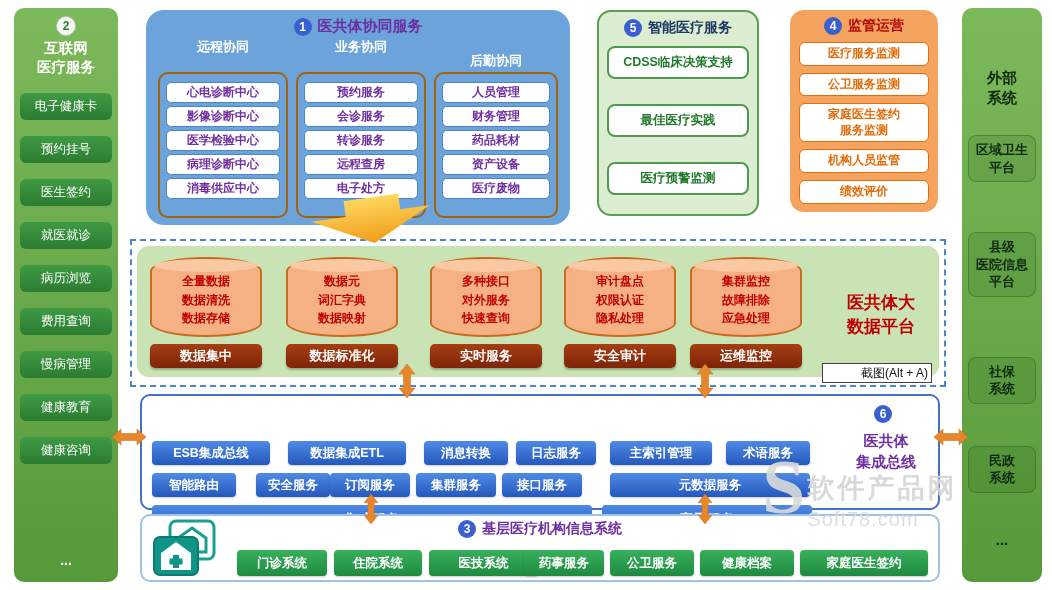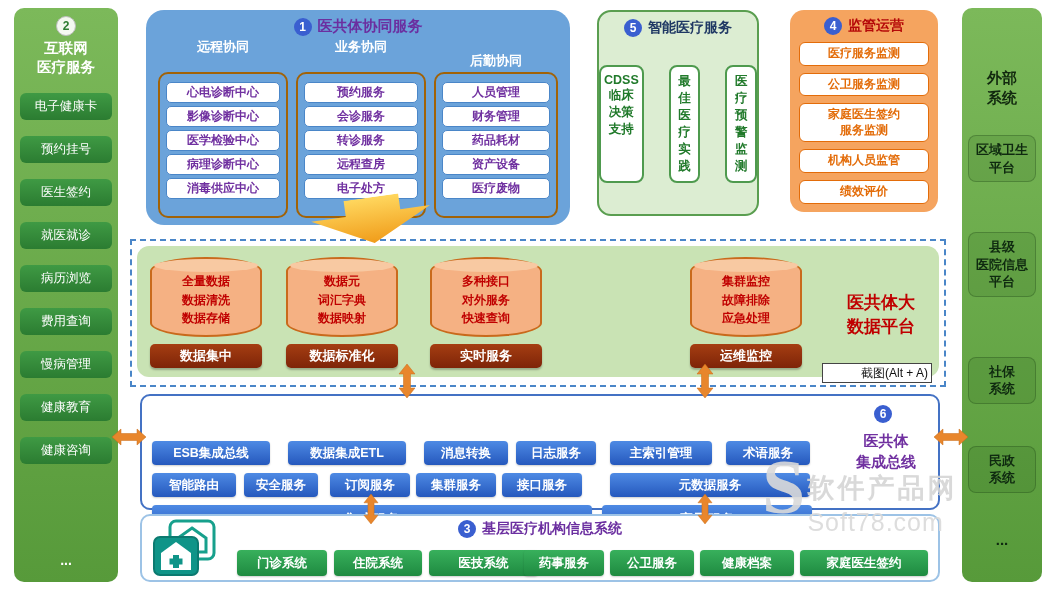--- a/index.html
+++ b/index.html
@@ -39,21 +39,21 @@
   .col-header { position:absolute; color:#fff; font-weight:bold; font-size:13px; text-align:center; }
   .col-group { position:absolute; top:62px; height:146px; border:2px solid #a16207;
                border-radius:10px; padding:5px 4px; }
   .c-item { height:21px; line-height:19px; background:#fff; border:1px solid #4a86c8; border-radius:5px;
             color:#7030a0; font-weight:bold; font-size:12px; text-align:center; margin:3px 2px; }
 
   
   .smart { position:absolute; left:597px; top:10px; width:162px; height:206px;
            background:#dcedd2; border:2px solid #5a9e50; border-radius:14px; }
   .smart .t { color:#1f3864; font-size:14px; }
-  .smart-items { display:flex; flex-direction:row; gap:25px; margin-top:28px; }
+  .smart-items { display:flex; flex-direction:column; gap:25px; margin-top:9px; }
   .s-item { width:142px; margin:0 auto; background:#fff; border:2px solid #4e9a4e; border-radius:8px;
             color:#217a2b; font-weight:bold; font-size:12.5px; text-align:center; padding:6px 3px; }
 
   
   .sup { position:absolute; left:790px; top:10px; width:148px; height:202px;
          background:#f5a45f; border-radius:14px; }
   .sup .t { color:#b50909; font-size:14px; }
   .o-item { width:130px; margin:7px auto 0; background:#fff; border:1.5px solid #e36c09; border-radius:6px;
             color:#e36c09; font-weight:bold; font-size:12px; text-align:center; padding:3px 2px; line-height:1.3; }
 
@@ -106,21 +106,21 @@
   .ar { position:absolute; z-index:20; }
   .big-arrow { position:absolute; left:292px; top:198px; transform:rotate(-8deg); z-index:15; }
 
   
   .watermark { position:absolute; left:762px; top:452px; z-index:40; display:flex;
                align-items:flex-start; opacity:.9; pointer-events:none; }
   .wm-s { font-size:78px; line-height:.9; font-weight:bold; color:#dadada;
           font-family:"Liberation Serif","DejaVu Serif",serif; }
   .wm-col { margin-left:2px; margin-top:18px; }
   .wm-brand { font-size:27px; letter-spacing:3px; color:#d5d5d5; font-weight:bold; }
-  .wm-domain { font-size:25px; color:#dadada; margin-top:2px; letter-spacing:1px; }
+  .wm-domain { font-size:20px; color:#dadada; margin-top:2px; letter-spacing:1px; }
 </style>
 </head>
 <body>
 
 <div class="canvas">
 
   <aside class="sidebar l-sb">
     <div class="badge light">2</div>
     <div class="sb-title pre">互联网
 医疗服务</div>
@@ -240,20 +240,28 @@
       <div class="p-label">数据标准化</div>
     </div>
     <div class="p-group" style="left:298px">
       <div class="cyl">
         <div class="cyl-text pre">多种接口
 对外服务
 快速查询</div>
       </div>
       <div class="p-label">实时服务</div>
     </div>
+    <div class="p-group" style="left:432px">
+      <div class="cyl">
+        <div class="cyl-text pre">审计盘点
+权限认证
+隐私处理</div>
+      </div>
+      <div class="p-label">安全审计</div>
+    </div>
     <div class="p-group" style="left:558px">
       <div class="cyl">
         <div class="cyl-text pre">集群监控
 故障排除
 应急处理</div>
       </div>
       <div class="p-label">运维监控</div>
     </div>
 
     <div class="p-title pre">医共体大
@@ -274,21 +282,21 @@
 
   <section class="bus">
     <div class="blue-btn" style="left:10px;  top:8px; width:118px">ESB集成总线</div>
     <div class="blue-btn" style="left:146px; top:8px; width:118px">数据集成ETL</div>
     <div class="blue-btn" style="left:282px; top:8px; width:84px">消息转换</div>
     <div class="blue-btn" style="left:374px; top:8px; width:80px">日志服务</div>
     <div class="blue-btn" style="left:468px; top:8px; width:102px">主索引管理</div>
     <div class="blue-btn" style="left:584px; top:8px; width:84px">术语服务</div>
 
     <div class="blue-btn" style="left:10px;  top:40px; width:84px">智能路由</div>
-    <div class="blue-btn" style="left:102px; top:40px; width:74px">安全服务</div>
+    <div class="blue-btn" style="left:114px; top:40px; width:74px">安全服务</div>
     <div class="blue-btn" style="left:188px; top:40px; width:80px">订阅服务</div>
     <div class="blue-btn" style="left:274px; top:40px; width:80px">集群服务</div>
     <div class="blue-btn" style="left:360px; top:40px; width:80px">接口服务</div>
     <div class="blue-btn" style="left:468px; top:40px; width:200px">元数据服务</div>
 
     <div class="blue-btn big" style="left:10px;  top:72px; width:440px">集成服务</div>
     <div class="blue-btn big" style="left:460px; top:72px; width:210px">应用服务</div>
 
     <span class="badge bus-badge">6</span>
     <div class="bus-title pre">医共体

